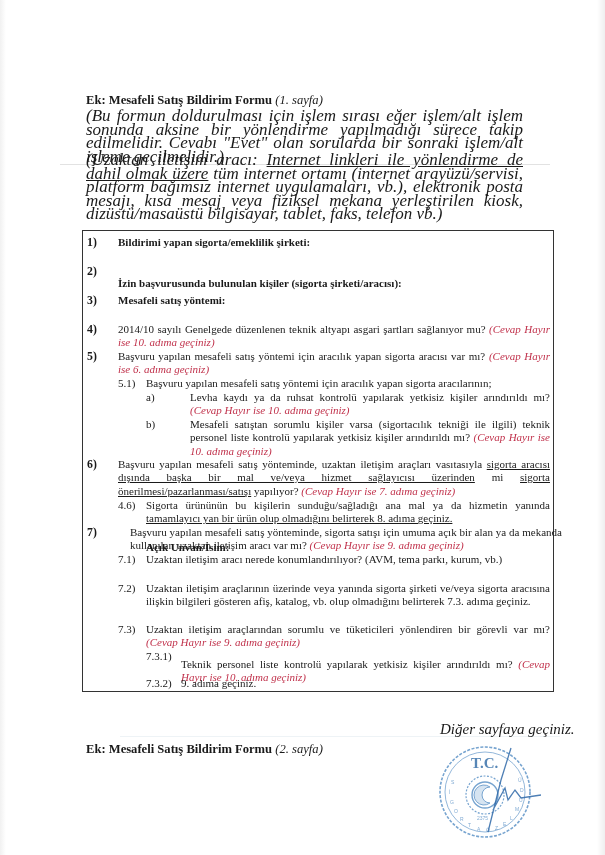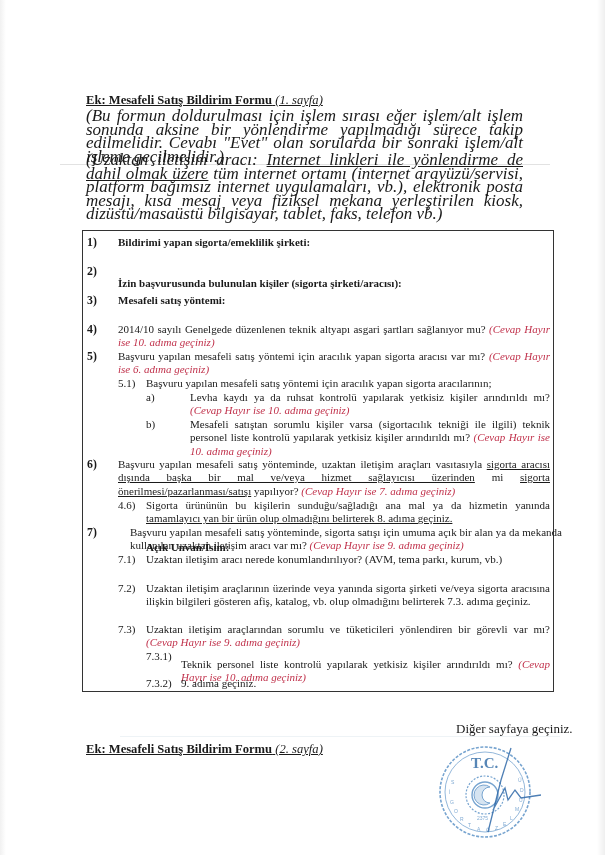--- a/index.html
+++ b/index.html
@@ -5,33 +5,33 @@
     html, body { margin: 0; padding: 0; }
     body {
       width: 605px; height: 855px; background: #ffffff; position: relative; overflow: hidden;
       font-family: "Liberation Serif", "DejaVu Serif", serif; color: #1a1a1a;
     }
     .page-edge-left { position: absolute; left: 0; top: 0; width: 6px; height: 855px;
       background: linear-gradient(to right, #f1f1f1, #ffffff); }
     .page-edge-right { position: absolute; right: 0; top: 0; width: 8px; height: 855px;
       background: linear-gradient(to left, #efefef, #ffffff); }
     .scanline { position: absolute; left: 60px; width: 490px; height: 1px; background: #e2e2e2; }
-    .heading { position: absolute; left: 86px; font-size: 12.6px; font-weight: bold; white-space: nowrap; text-decoration: underline; }
+    .heading { position: absolute; left: 86px; font-size: 12.6px; font-weight: bold; white-space: nowrap; }
     .heading .pg { font-weight: normal; font-style: italic; }
     .intro { position: absolute; left: 86px; width: 437px; font-size: 17px; font-style: italic;
       line-height: 13.6px; text-align: justify; }
     .intro u { text-decoration: underline; }
     .box { position: absolute; left: 82px; top: 230px; width: 472px; height: 462px;
       border: 1.6px solid #333; box-sizing: border-box; }
     .row { position: absolute; font-size: 11px; line-height: 13.4px; text-align: justify; }
     .num { position: absolute; font-size: 11.8px; line-height: 13.4px; font-weight: bold; }
     .bold { font-weight: bold; }
     .red { color: #c0304a; font-style: italic; }
     .u { text-decoration: underline; }
-    .footer-note { position: absolute; left: 456px; top: 721px; font-size: 13px; }
+    .footer-note { position: absolute; left: 440px; top: 721px; font-size: 15px; font-style: italic; }
     .stamp { position: absolute; left: 433px; top: 740px; width: 110px; height: 105px; }
   </style>
 </head>
 <body>
 
 <div class="page-edge-left"></div>
 <div class="page-edge-right"></div>
 <div class="scanline" style="top:164px;"></div>
 <div class="scanline" style="top:736px; left:120px; width:440px; background:#eef3f6;"></div>
 

